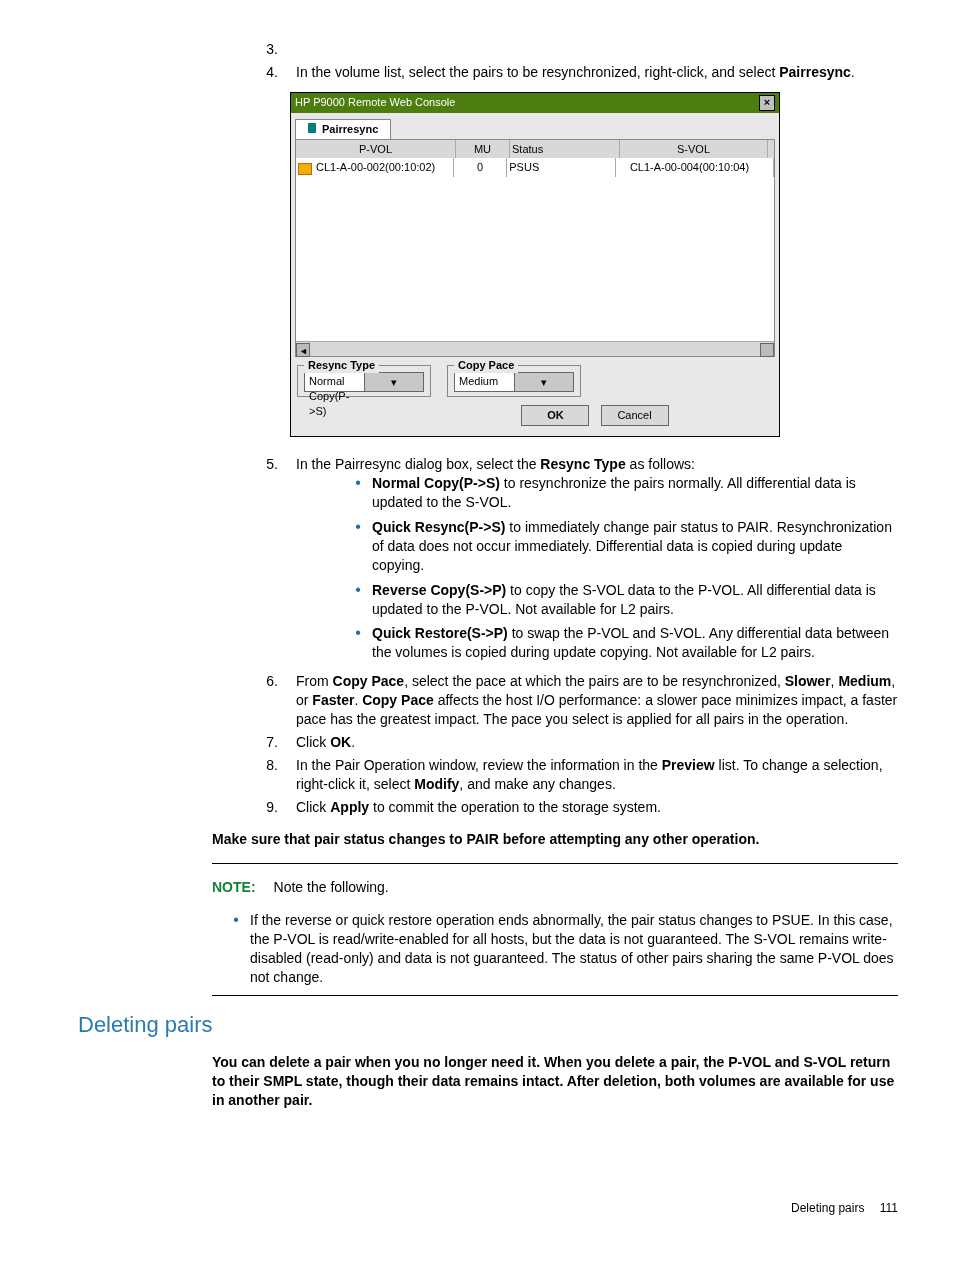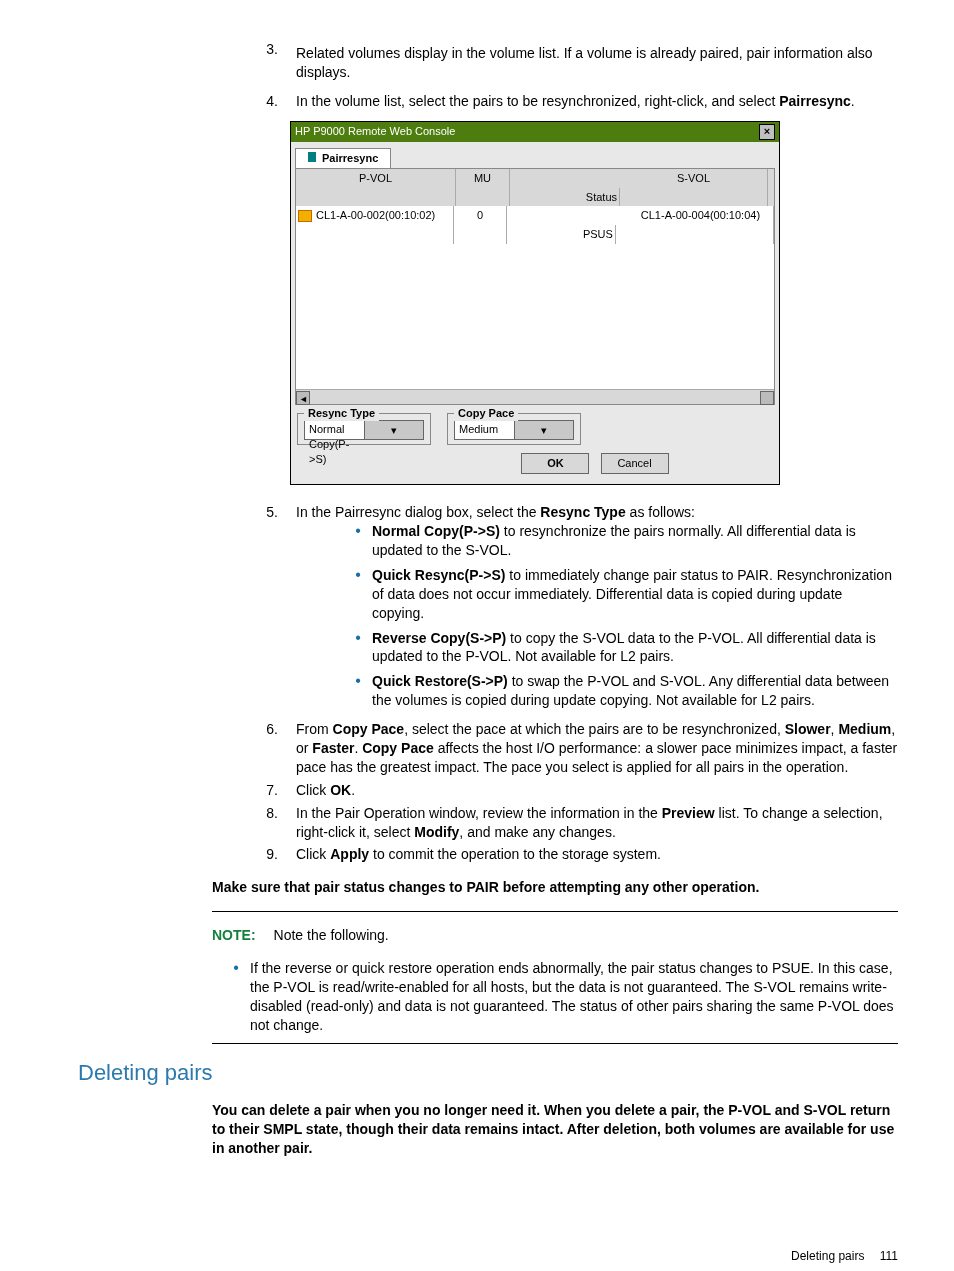--- a/index.html
+++ b/index.html
@@ -37,21 +37,21 @@
   .dlg-title .close { background:#c0c0c0; color:#000; border:1px solid #000; width:14px; height:14px; display:flex; align-items:center; justify-content:center; font-size:11px; font-weight:bold;}
   .tab-row { padding: 6px 4px 0 4px; }
   .tab { display:inline-block; background:#fff; border:1px solid #888; border-bottom:none; padding:2px 12px; font-weight:bold; position:relative;}
   .tab::before { content:""; display:inline-block; width:8px; height:10px; background:#008080; margin-right:6px;}
   .tbl-wrap { margin: 0 4px; background:#fff; border:1px solid #888; }
   .thead { display:flex; background:#d8d8d8; }
   .th, .td { border-right:1px solid #aaa; padding:2px 2px; box-sizing:border-box; white-space:nowrap; overflow:hidden;}
   .th { text-align:center; font-size:11px;}
   .col-pvol { width:160px; }
   .col-mu { width:54px; text-align:center;}
-  .col-status { width:110px; text-align:right;margin-top:19px;}
+  .col-status { width:110px; text-align:left;}
   .col-svol { width:148px; text-align:center;}
   .trow { display:flex; }
   .row-icon { display:inline-block; width:12px; height:10px; background:#f0b000; border:1px solid #cc6600; margin-right:4px; vertical-align:middle;}
   .list-body { height:183px; overflow:hidden; }
   .scroll-h { height:14px; background:#d8d8d8; border-top:1px solid #aaa; position:relative;}
   .scroll-h::before, .scroll-h::after { content:""; position:absolute; top:1px; width:12px; height:12px; background:#bbb; border:1px solid #666;}
   .scroll-h::before{ left:0;} .scroll-h::after{ right:0;}
   .scroll-h .arrow-l, .scroll-h .arrow-r { position:absolute; top:3px; font-size:9px;}
   .scroll-h .arrow-l{left:3px;} .scroll-h .arrow-r{right:3px;}
   .controls { display:flex; gap:16px; padding:8px 6px 4px 6px;}
@@ -67,21 +67,20 @@
   .note-block{ padding-left:156px; }
 </style>
 </head>
 <body>
 
 <div class="indent-list">
 
   <div class="ol-item">
     <div class="ol-num">3.</div>
     <div class="ol-body">
-      <p>Related volumes display in the volume list. If a volume is already paired, pair information also displays.</p>
     </div>
   </div>
 
   <div class="ol-item">
     <div class="ol-num">4.</div>
     <div class="ol-body">
       <span>In the volume list, select the pairs to be resynchronized, right-click, and select </span><span class="bold">Pairresync</span><span>.</span>
     </div>
   </div>
 
@@ -99,21 +98,21 @@
           <div class="th col-pvol">P-VOL</div>
           <div class="th col-mu">MU</div>
           <div class="th col-status">Status</div>
           <div class="th col-svol">S-VOL</div>
         </div>
         <div class="list-body">
           <div class="trow">
             <div class="td col-pvol"><span class="row-icon"></span><span>CL1-A-00-002(00:10:02)</span></div>
             <div class="td col-mu">0</div>
             <div class="td col-status">PSUS</div>
-            <div class="td col-svol" style="text-align:center;margin-left:12px;">CL1-A-00-004(00:10:04)</div>
+            <div class="td col-svol" style="text-align:left;margin-left:12px;">CL1-A-00-004(00:10:04)</div>
           </div>
         </div>
         <div class="scroll-h">
             <span class="arrow-l">◄</span>
             <span class="arrow-r">►</span>
           </div>
       </div>
       <div class="controls">
         <div class="grp">
           <span class="grp-label">Resync Type</span>

